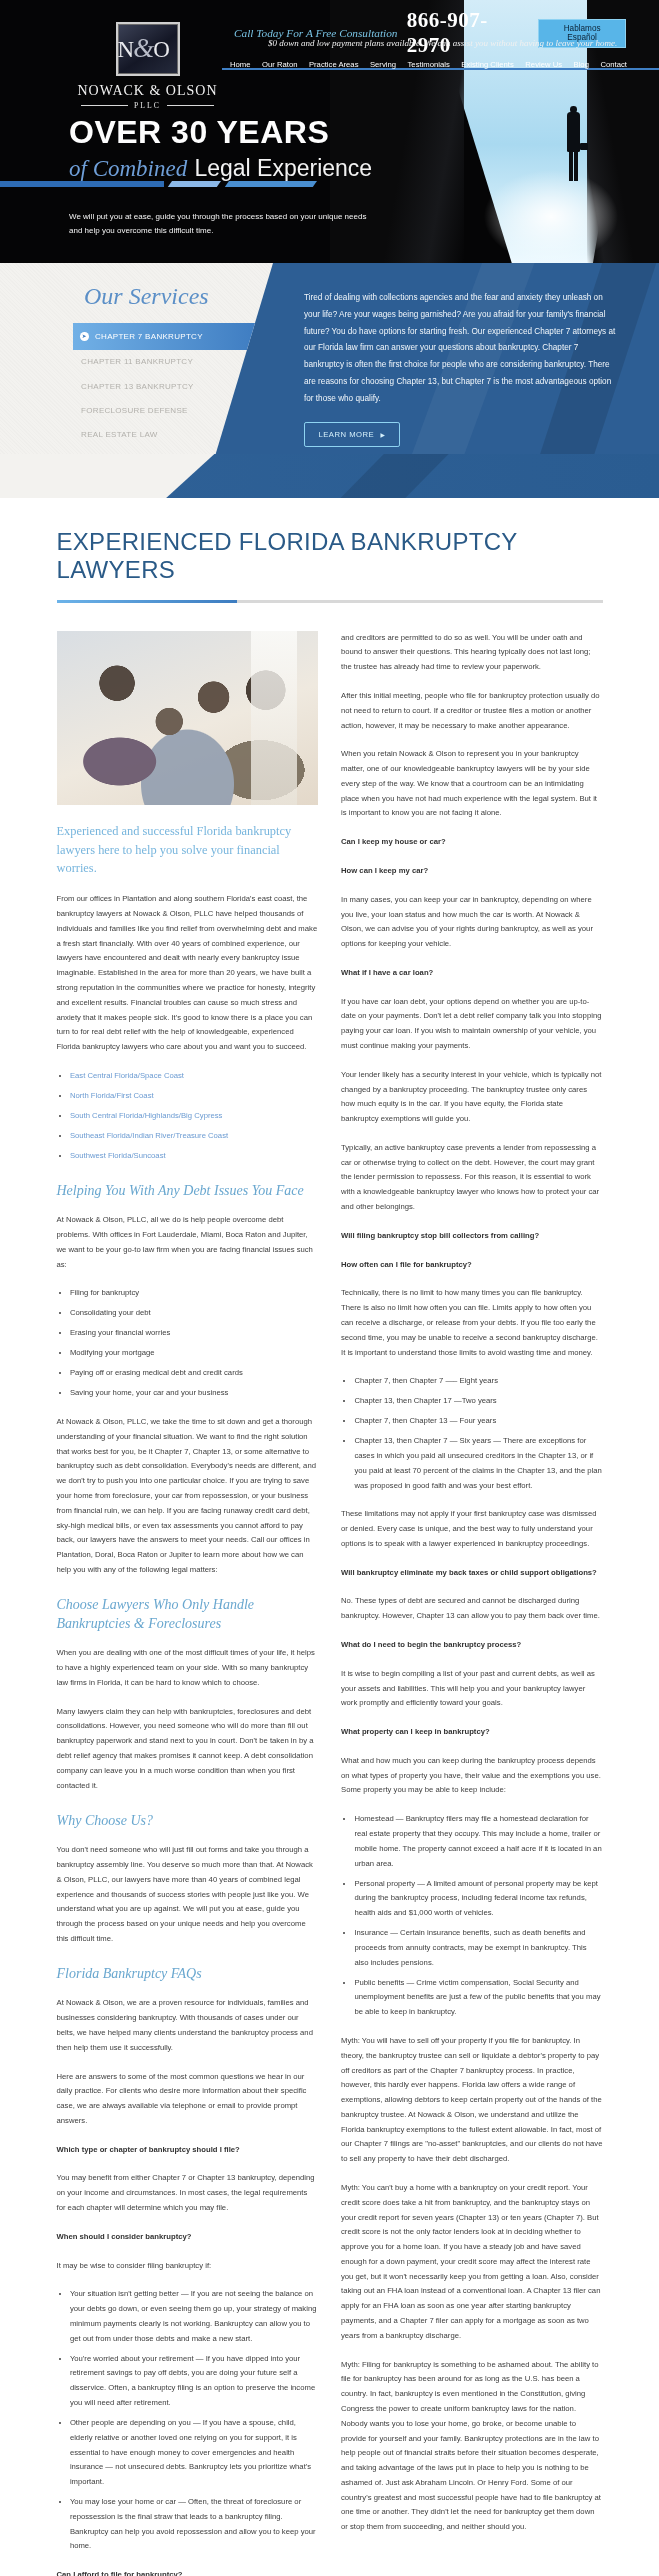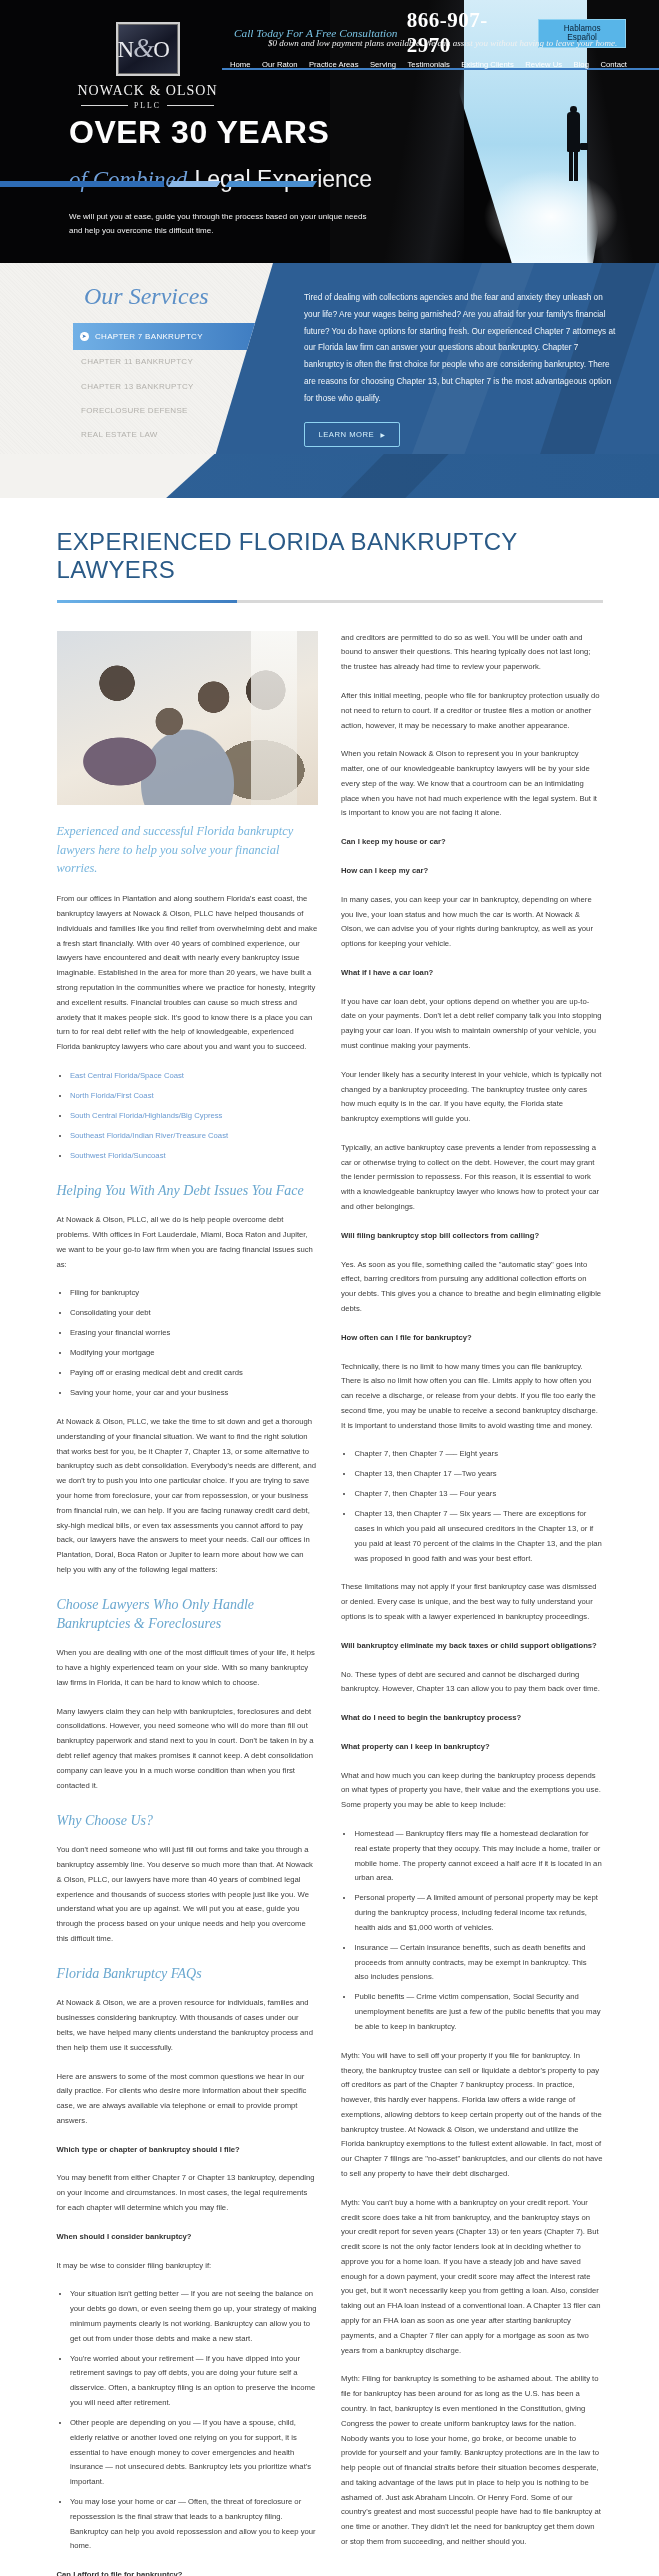--- a/index.html
+++ b/index.html
@@ -41,21 +41,21 @@
   .espanol-btn{background:#58b5e8;color:#0c2236;border:0.5px solid #8ed2f2;border-radius:0;
     font-family:"Liberation Sans",sans-serif;font-size:8.2px;padding:4.6px 9.3px;cursor:pointer}
   .tagline{position:absolute;left:268px;top:38px;width:361px;z-index:3;font-family:"Liberation Serif",serif;
     font-style:italic;font-size:9px;color:#f0f0f0}
   .main-nav{position:absolute;left:230px;top:60px;width:397px;display:flex;justify-content:space-between;z-index:3}
   .main-nav a{color:#fff;text-decoration:none;font-size:7.7px;white-space:nowrap}
   .nav-line{position:absolute;left:222px;right:0;top:68px;height:1.5px;background:#3f7fc4;z-index:2}
 
   .hero-title{position:absolute;left:69px;top:116px;z-index:3}
   .hero-title .l1{font-size:32px;font-weight:bold;color:#fdfdfd;letter-spacing:0.5px;line-height:1}
-  .hero-title .l2{margin-top:20px;font-size:23px;color:#f2f2f2;font-weight:300;line-height:1}
+  .hero-title .l2{margin-top:9px;font-size:23px;color:#f2f2f2;font-weight:300;line-height:1}
   .hero-title .l2 em{font-family:"Liberation Serif",serif;font-style:italic;color:#6f9fd8;margin-right:7.2px}
   .hero-stripes{position:absolute;left:0;top:181px;height:5.7px;width:319px;z-index:3}
   .hero-stripes .s1{position:absolute;left:0;top:0;width:164px;height:100%;background:#2e6cb5}
   .hero-stripes .s2{position:absolute;left:170px;top:0;width:49px;height:100%;background:#8cb9e8;transform:skewX(-35deg)}
   .hero-stripes .s3{position:absolute;left:227px;top:0;width:88px;height:100%;background:#4a8fd0;transform:skewX(-35deg)}
   .hero-para{position:absolute;left:69px;top:202px;width:304px;z-index:3;color:#f5f5f5;font-size:8px;line-height:1.8}
 
   
   .services{display:flex;height:191px;background:var(--navy);position:relative;overflow:hidden}
   .svc-left{width:273px;background:#f3f2ef;clip-path:polygon(0 0,100% 0,79% 100%,0 100%);position:relative;z-index:2;
@@ -92,21 +92,21 @@
   h1.page-title{margin:30px 0 0;font-size:24px;font-weight:500;color:var(--heading-blue);letter-spacing:0.3px}
   .h1-bar{height:3.1px;margin-top:15.5px;background:#d8d8d8;position:relative}
   .h1-bar::before{content:"";position:absolute;left:0;top:0;height:100%;width:33%;
     background:linear-gradient(90deg,#6cb3e9,#3d7cc0)}
   .columns{display:flex;gap:23px;margin-top:28px}
   .col{flex:1;min-width:0;font-size:7.7px;line-height:1.92;color:#3d3d3d}
   .col p{margin:0 0 14px}
   .col p.question{font-weight:bold;color:#333}
   .col h3.sub{font-family:"Liberation Serif",serif;font-style:italic;font-weight:normal;color:#69a7cf;
     font-size:14px;line-height:1.35;margin:18.5px 0 12.4px}
-  .col p.lede{font-family:"Liberation Serif",serif;font-style:italic;color:#77b5dd;font-size:12.4px;line-height:1.5;
+  .col p.lede{font-family:"Liberation Serif",serif;color:#77b5dd;font-size:12.4px;line-height:1.5;
     margin:17.5px 0 14.4px}
   .col ul{margin:0 0 14px;padding-left:13.4px}
   .col ul li{margin-bottom:5.2px}
   .col ul.link-list li a{color:var(--link-blue);text-decoration:none}
   .article-photo{height:174px;background:linear-gradient(160deg,#d9dee3,#efe9df 55%,#e3d8c9);position:relative;overflow:hidden}
   .article-photo::before{content:"";position:absolute;inset:0;background:
     radial-gradient(circle at 23% 30%,#3c2f26 0 17.5px,transparent 18px),
     radial-gradient(circle at 43% 52%,#58493c 0 13.4px,transparent 14px),
     radial-gradient(circle at 60% 38%,#4a3a2e 0 15.5px,transparent 16px),
     radial-gradient(circle at 80% 34%,#2e2219 0 19.6px,transparent 20px),
@@ -250,33 +250,33 @@
         <p>After this initial meeting, people who file for bankruptcy protection usually do not need to return to court. If a creditor or trustee files a motion or another action, however, it may be necessary to make another appearance.</p>
         <p>When you retain Nowack &amp; Olson to represent you in your bankruptcy matter, one of our knowledgeable bankruptcy lawyers will be by your side every step of the way. We know that a courtroom can be an intimidating place when you have not had much experience with the legal system. But it is important to know you are not facing it alone.</p>
         <p class="question">Can I keep my house or car?</p>
         <p class="question">How can I keep my car?</p>
         <p>In many cases, you can keep your car in bankruptcy, depending on where you live, your loan status and how much the car is worth. At Nowack &amp; Olson, we can advise you of your rights during bankruptcy, as well as your options for keeping your vehicle.</p>
         <p class="question">What if I have a car loan?</p>
         <p>If you have car loan debt, your options depend on whether you are up-to-date on your payments. Don't let a debt relief company talk you into stopping paying your car loan. If you wish to maintain ownership of your vehicle, you must continue making your payments.</p>
         <p>Your lender likely has a security interest in your vehicle, which is typically not changed by a bankruptcy proceeding. The bankruptcy trustee only cares how much equity is in the car. If you have equity, the Florida state bankruptcy exemptions will guide you.</p>
         <p>Typically, an active bankruptcy case prevents a lender from repossessing a car or otherwise trying to collect on the debt. However, the court may grant the lender permission to repossess. For this reason, it is essential to work with a knowledgeable bankruptcy lawyer who knows how to protect your car and other belongings.</p>
         <p class="question">Will filing bankruptcy stop bill collectors from calling?</p>
-        <p>Yes. As soon as you file, something called the "automatic stay" goes into effect, barring creditors from pursuing any additional collection efforts on your debts. This gives you a chance to breathe and begin eliminating eligible debts.</p>
         <p class="question">How often can I file for bankruptcy?</p>
         <p>Technically, there is no limit to how many times you can file bankruptcy. There is also no limit how often you can file. Limits apply to how often you can receive a discharge, or release from your debts. If you file too early the second time, you may be unable to receive a second bankruptcy discharge. It is important to understand those limits to avoid wasting time and money.</p>
         <ul class="bullets">
           <li>Chapter 7, then Chapter 7 —– Eight years</li>
           <li>Chapter 13, then Chapter 17 —Two years</li>
           <li>Chapter 7, then Chapter 13 — Four years</li>
           <li>Chapter 13, then Chapter 7 — Six years — There are exceptions for cases in which you paid all unsecured creditors in the Chapter 13, or if you paid at least 70 percent of the claims in the Chapter 13, and the plan was proposed in good faith and was your best effort.</li>
         </ul>
         <p>These limitations may not apply if your first bankruptcy case was dismissed or denied. Every case is unique, and the best way to fully understand your options is to speak with a lawyer experienced in bankruptcy proceedings.</p>
         <p class="question">Will bankruptcy eliminate my back taxes or child support obligations?</p>
         <p>No. These types of debt are secured and cannot be discharged during bankruptcy. However, Chapter 13 can allow you to pay them back over time.</p>
         <p class="question">What do I need to begin the bankruptcy process?</p>
+        <p>It is wise to begin compiling a list of your past and current debts, as well as your assets and liabilities. This will help you and your bankruptcy lawyer work promptly and efficiently toward your goals.</p>
         <p class="question">What property can I keep in bankruptcy?</p>
         <p>What and how much you can keep during the bankruptcy process depends on what types of property you have, their value and the exemptions you use. Some property you may be able to keep include:</p>
         <ul class="bullets">
           <li>Homestead — Bankruptcy filers may file a homestead declaration for real estate property that they occupy. This may include a home, trailer or mobile home. The property cannot exceed a half acre if it is located in an urban area.</li>
           <li>Personal property — A limited amount of personal property may be kept during the bankruptcy process, including federal income tax refunds, health aids and $1,000 worth of vehicles.</li>
           <li>Insurance — Certain insurance benefits, such as death benefits and proceeds from annuity contracts, may be exempt in bankruptcy. This also includes pensions.</li>
           <li>Public benefits — Crime victim compensation, Social Security and unemployment benefits are just a few of the public benefits that you may be able to keep in bankruptcy.</li>
         </ul>
         <p>Myth: You will have to sell off your property if you file for bankruptcy. In theory, the bankruptcy trustee can sell or liquidate a debtor's property to pay off creditors as part of the Chapter 7 bankruptcy process. In practice, however, this hardly ever happens. Florida law offers a wide range of exemptions, allowing debtors to keep certain property out of the hands of the bankruptcy trustee. At Nowack &amp; Olson, we understand and utilize the Florida bankruptcy exemptions to the fullest extent allowable. In fact, most of our Chapter 7 filings are "no-asset" bankruptcies, and our clients do not have to sell any property to have their debt discharged.</p>
         <p>Myth: You can't buy a home with a bankruptcy on your credit report. Your credit score does take a hit from bankruptcy, and the bankruptcy stays on your credit report for seven years (Chapter 13) or ten years (Chapter 7). But credit score is not the only factor lenders look at in deciding whether to approve you for a home loan. If you have a steady job and have saved enough for a down payment, your credit score may affect the interest rate you get, but it won't necessarily keep you from getting a loan. Also, consider taking out an FHA loan instead of a conventional loan. A Chapter 13 filer can apply for an FHA loan as soon as one year after starting bankruptcy payments, and a Chapter 7 filer can apply for a mortgage as soon as two years from a bankruptcy discharge.</p>

